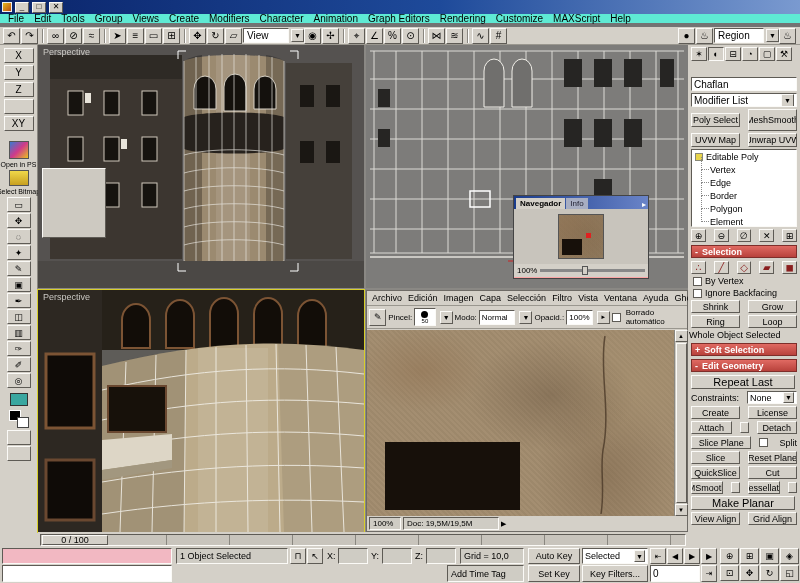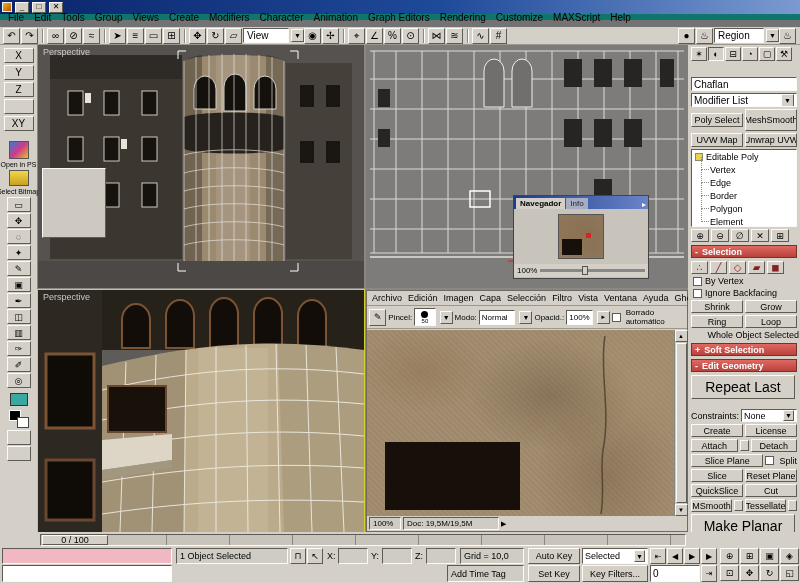--- a/index.html
+++ b/index.html
@@ -9,21 +9,21 @@
 .in{border:1px solid;border-color:#5e5b55 #fbfaf7 #fbfaf7 #5e5b55}
 .fld{background:#fff;border:1px solid;border-color:#5e5b55 #fbfaf7 #fbfaf7 #5e5b55;display:flex;align-items:center;padding:0 2px;overflow:hidden;white-space:nowrap}
 .sfld{background:#cfccc4;border:1px solid;border-color:#5e5b55 #fbfaf7 #fbfaf7 #5e5b55;display:flex;align-items:center;padding:0 3px;overflow:hidden;white-space:nowrap}
 button{font:inherit;background:#d4d0c8;border:1px solid;border-color:#fbfaf7 #5e5b55 #5e5b55 #fbfaf7;display:flex;align-items:center;justify-content:center;padding:0;cursor:default;overflow:hidden;white-space:nowrap}
 .ticon{width:17px;height:16px;font-size:10px;margin-right:1px;flex:none}
 .sep{width:2px;height:14px;border-left:1px solid #8a8780;border-right:1px solid #fff;margin:0 3px;flex:none}
 #titlebar{left:0;top:0;width:800px;height:14px;background:linear-gradient(90deg,#0a246a 0%,#1e4a9a 55%,#7a9ad0 100%);display:flex;align-items:center;padding:0 2px;gap:3px}
 .ticn{width:10px;height:10px;background:linear-gradient(135deg,#e8b820,#c05010);border:1px solid #eee;flex:none}
 .ttxt{color:#fff;font-size:9px;font-weight:bold;flex:1;white-space:nowrap;overflow:hidden}
 .wbtn{width:14px;height:11px;font-size:8px;line-height:1;flex:none}
-#menubar{left:0;top:14px;width:800px;height:13px;background:#0f766e;display:flex;align-items:center;border-bottom:7px solid #737373;padding-left:3px}
+#menubar{left:0;top:14px;width:800px;height:13px;background:#5eead4;display:flex;align-items:center;border-bottom:4px solid #737373;padding-left:3px}
 #menubar span{padding:0 5px;font-size:10px;white-space:nowrap}
 #toolbar{left:0;top:27px;width:800px;height:18px;background:#d4d0c8;display:flex;align-items:center;padding:0 3px;border-bottom:1px solid #9a978f}
 .dd{background:#fff;border:1px solid;border-color:#5e5b55 #fbfaf7 #fbfaf7 #5e5b55;height:15px;display:flex;align-items:center;font-size:10px;padding-left:3px;flex:none}
 .dda{width:13px;height:13px;background:#d4d0c8;border:1px solid;border-color:#fbfaf7 #5e5b55 #5e5b55 #fbfaf7;font-size:7px;display:flex;align-items:center;justify-content:center;margin-left:2px;flex:none}
 #ltools{left:0;top:45px;width:38px;height:487px;background:#d4d0c8;border-right:1px solid #8a8780;display:flex;flex-direction:column;align-items:center;padding-top:3px}
 .axbtn{width:30px;height:15px;margin-bottom:2px;font-size:10px;flex:none}
 .lt-label{font-size:7px;margin:2px 0;white-space:nowrap}
 .lt-tool{width:24px;height:15px;font-size:9px;margin-bottom:1px;flex:none}
 .gp-logo{width:20px;height:18px;background:linear-gradient(135deg,#3a7ad0,#d03a8a,#e8c020);border:1px solid #555;flex:none;margin-top:8px}
 .bmp-icon{width:20px;height:16px;background:linear-gradient(180deg,#f0d84a,#c8a020);border:1px solid #555;flex:none}
@@ -53,28 +53,28 @@
 .nav-body{height:55px;background:#c8c4bc;display:flex;align-items:center;justify-content:center}
 .nav-thumb{width:46px;height:45px;position:relative;border:1px solid #555}
 .nav-dark{position:absolute;left:6%;bottom:6%;width:46%;height:38%;background:#17100a}
 .nav-marker{position:absolute;right:28%;top:42%;width:5px;height:5px;background:#e02020}
 .nav-footer{height:13px;display:flex;align-items:center;background:#d4d0c8;font-size:8px;padding:0 3px;gap:3px}
 .nav-slider{flex:1;height:3px;background:#888;position:relative}
 .nav-handle{position:absolute;left:40%;top:-3px;width:6px;height:9px;background:#d4d0c8;border:1px solid #555}
 #cmd{left:688px;top:45px;width:112px;height:487px;background:#d4d0c8;padding:1px 1px;overflow:hidden}
 .cp-tabs{display:flex;gap:1px;margin:1px 2px 3px 2px}
 .cp-tab{width:16px;height:14px;font-size:9px}
-.cp-row{display:flex;gap:2px;margin:0 2px 2px 2px;align-items:center}
+.cp-row{display:flex;gap:8px;margin:0 2px 2px 2px;align-items:center}
 .cbtn{flex:1;height:13px;font-size:9px}
-.wide{width:104px;height:24px;font-size:14px;margin:0 2px 10px 2px}
+.wide{width:104px;height:14px;font-size:11px;margin:0 2px 2px 2px}
 .mini{width:9px;height:11px;flex:none}
 .cb{width:9px;height:9px;background:#fff;border:1px solid #5e5b55;display:inline-block;margin-right:3px;flex:none}
 .cp-check{display:flex;align-items:center;font-size:9px;margin:0 4px 2px 4px;white-space:nowrap}
 .rollout{height:13px;display:flex;align-items:center;background:linear-gradient(180deg,#e06a62,#b8423c);color:#fff;font-weight:bold;font-size:9px;padding:0 3px;border:1px solid #7e2e2a;margin:3px 2px 3px 2px;gap:4px}
-.cp-note{text-align:right;font-size:9px;margin:1px 0 2px 0}
+.cp-note{text-align:left;font-size:9px;margin:1px 0 2px 0}
 .stk{height:78px;margin:0 2px 2px 2px;background:#fff;border:1px solid;border-color:#5e5b55 #fbfaf7 #fbfaf7 #5e5b55;font-size:9px;overflow:hidden}
 .stk-row{height:13px;display:flex;align-items:center;padding-left:3px;white-space:nowrap}
 .stk-ico{width:8px;height:8px;background:#e8d44a;border:1px solid #887;margin-right:3px;flex:none}
 .stk-child{padding-left:18px;position:relative}
 .stk-child::before{content:"";position:absolute;left:9px;top:-6px;width:7px;height:12px;border-left:1px dotted #888;border-bottom:1px dotted #888}
 .sub-glyph{color:#8a1f1f}
 #timeline{left:38px;top:532px;width:650px;height:15px;background:#d4d0c8;display:flex;align-items:center;padding:1px 2px}
 .tl-track{flex:1;height:12px;background:#c8c4bc;border:1px solid;border-color:#5e5b55 #fbfaf7 #fbfaf7 #5e5b55;position:relative;background-image:repeating-linear-gradient(90deg,rgba(0,0,0,0) 0 62px,#8a8780 62px 63px)}
 .tl-handle{position:absolute;left:1px;top:0;width:66px;height:10px;font-size:9px}
 #statusbar{left:0;top:547px;width:800px;height:36px;background:#d4d0c8}

